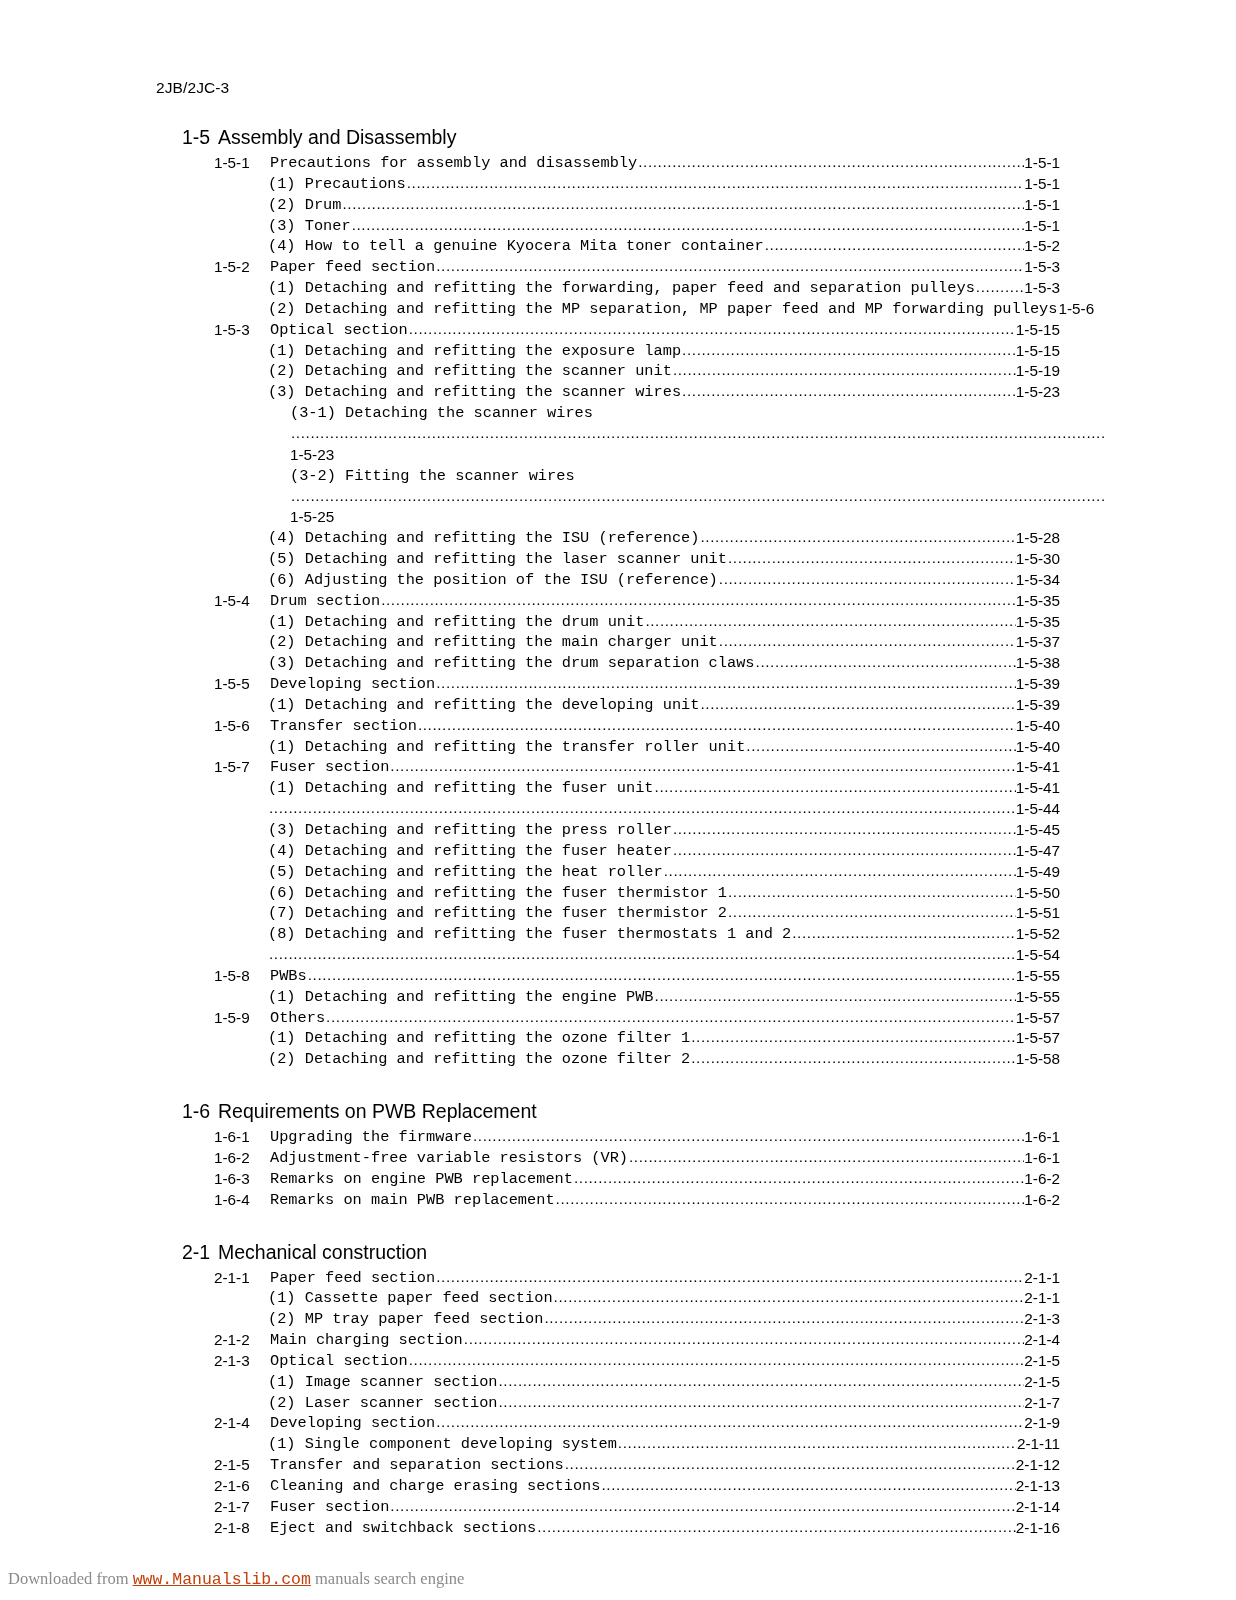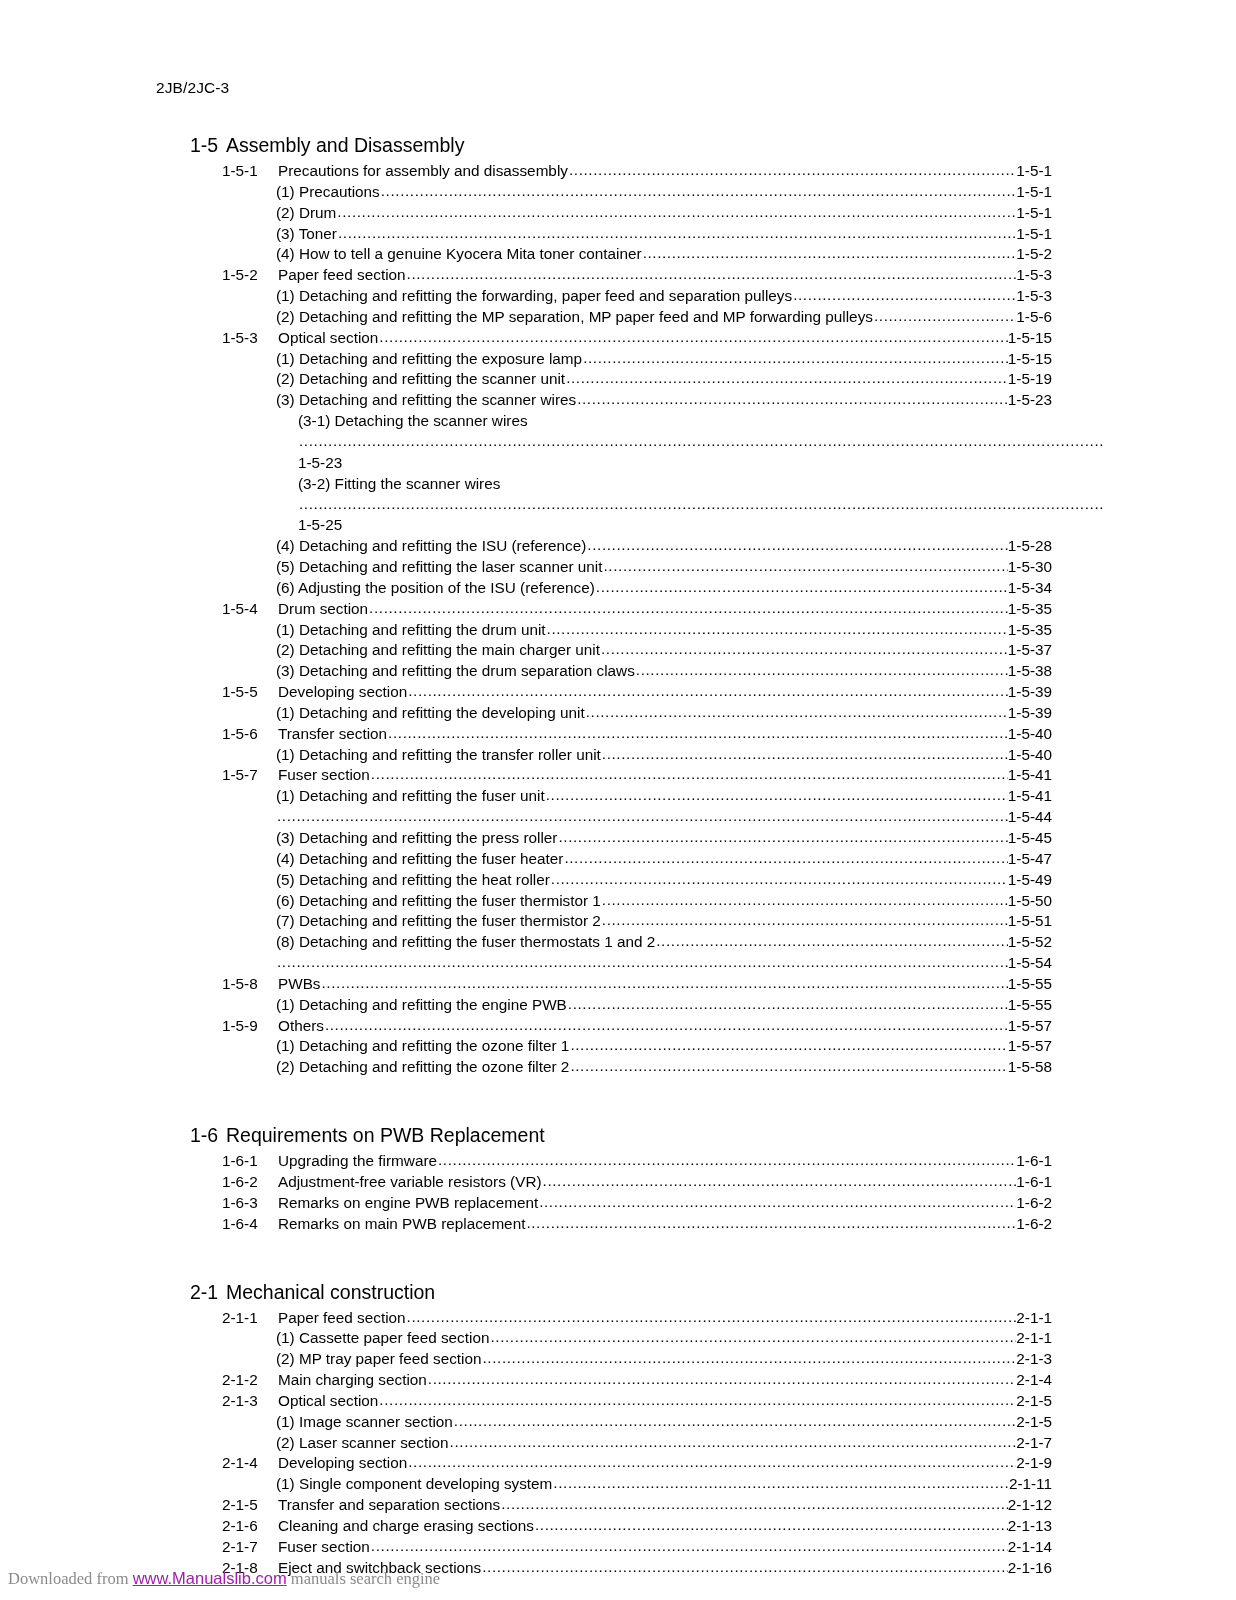--- a/index.html
+++ b/index.html
@@ -28,21 +28,21 @@
     letter-spacing: 0.1px;
     color: #000;
   }
   .toc {
     position: absolute;
     left: 0;
     top: 124px;
     width: 1236px;
   }
   .chapter {
-    margin: 8px;
+    margin: 0;
     padding: 0;
   }
   .chapter-title {
     font-size: 19.5px;
     margin-left: 182px;
     margin-bottom: 3px;
     line-height: 26px;
     white-space: nowrap;
   }
   .chapter-title .num {
@@ -59,20 +59,21 @@
     line-height: 20.85px;
     white-space: nowrap;
     padding-right: 176px;
   }
   .entry .num {
     flex: 0 0 auto;
     padding-right: 8px;
   }
   .entry .label {
     flex: 0 0 auto;
+    font-family: Liberation Mono, monospace;
   }
   .entry .dots {
     flex: 1 1 auto;
     overflow: hidden;
     white-space: nowrap;
     margin: 0 0px 0 1px;
     position: relative;
     top: -1px;
     color: #000;
     font-size: 15.3px;
@@ -99,23 +100,23 @@
     align-items: center;
   }
   .footer-inner {
     font-family: "Liberation Serif", serif;
     font-size: 16.5px;
     color: #8b8b8b;
     padding-left: 8px;
     white-space: nowrap;
   }
   .footer-link {
-    color: #a21caf;
+    color: #c2410c;
     text-decoration: underline;
-    font-family: Liberation Sans, sans-serif;
+    font-family: Liberation Mono, monospace;
   }
 </style>
 </head>
 <body>
 
 <div class="page">
 
   <div class="header-code">2JB/2JC-3</div>
 
   <div class="toc">

